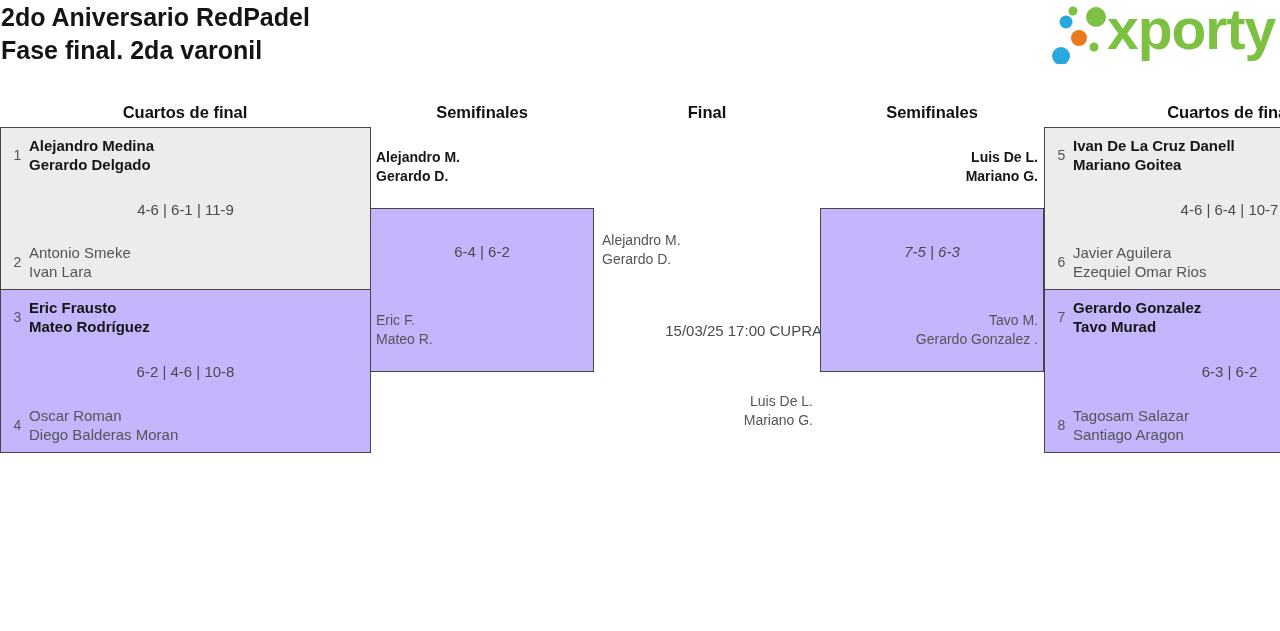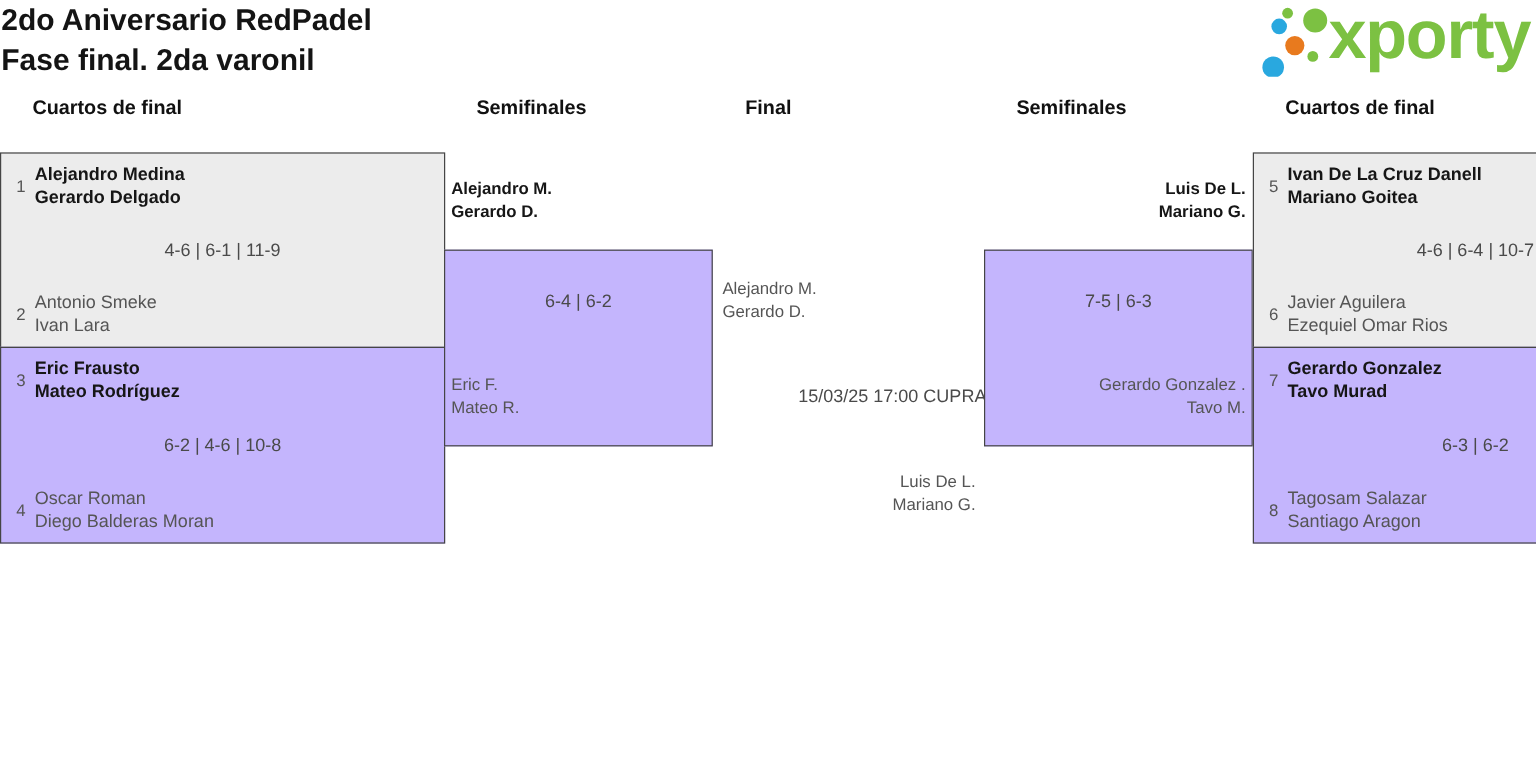--- a/index.html
+++ b/index.html
@@ -15,22 +15,22 @@
 
   .logo{position:absolute;left:1048px;top:2px;width:230px;height:70px;}
   .logo-dots{position:absolute;left:0;top:0;}
   .logo-word{
     position:absolute;left:59px;top:-8px;font-size:57px;font-weight:700;
     color:#7cc142;letter-spacing:-1px;line-height:70px;white-space:nowrap;
   }
 
   
   .round-header{
-    position:absolute;top:81px;font-size:16.5px;font-weight:700;color:#111;
-    white-space:nowrap;margin-left:27px;
+    position:absolute;top:103px;font-size:16.5px;font-weight:700;color:#111;
+    text-align:center;white-space:nowrap;
   }
 
   
   .box{
     position:absolute;box-sizing:border-box;border:1px solid #454545;background:#c4b5fd;
   }
   .box.shaded{background:#ececec;}
 
   .prow{position:absolute;display:flex;align-items:center;gap:3px;}
   .prow.top{left:8px;top:8px;}
@@ -136,30 +136,30 @@
       <div>Alejandro M.</div>
       <div>Gerardo D.</div>
     </div>
     <div class="final-info">15/03/25 17:00 CUPRA</div>
     <div class="flabel lose right" style="left:594px;width:219px;top:392px;">
       <div>Luis De L.</div>
       <div>Mariano G.</div>
     </div>
   </div>
 
-  <div class="box" style="left:820px;top:208px;width:224px;height:164px;">
+  <div class="box" style="left:820px;top:208px;width:224px;height:164px;font-style:italic;">
     <div class="score sfpos">7-5 | 6-3</div>
   </div>
   <div class="flabel win right" style="left:820px;width:218px;top:148px;">
     <div>Luis De L.</div>
     <div>Mariano G.</div>
   </div>
   <div class="flabel lose right" style="left:820px;width:218px;top:311px;">
+    <div>Tavo M.</div>
     <div>Gerardo Gonzalez .</div>
-    <div>Tavo M.</div>
   </div>
 
   <div class="box shaded" style="left:1044px;top:127px;width:371px;height:163px;">
     <div class="prow top">
       <span class="seed">5</span>
       <span class="names win">
         <div>Ivan De La Cruz Danell</div>
         <div>Mariano Goitea</div>
       </span>
     </div>

